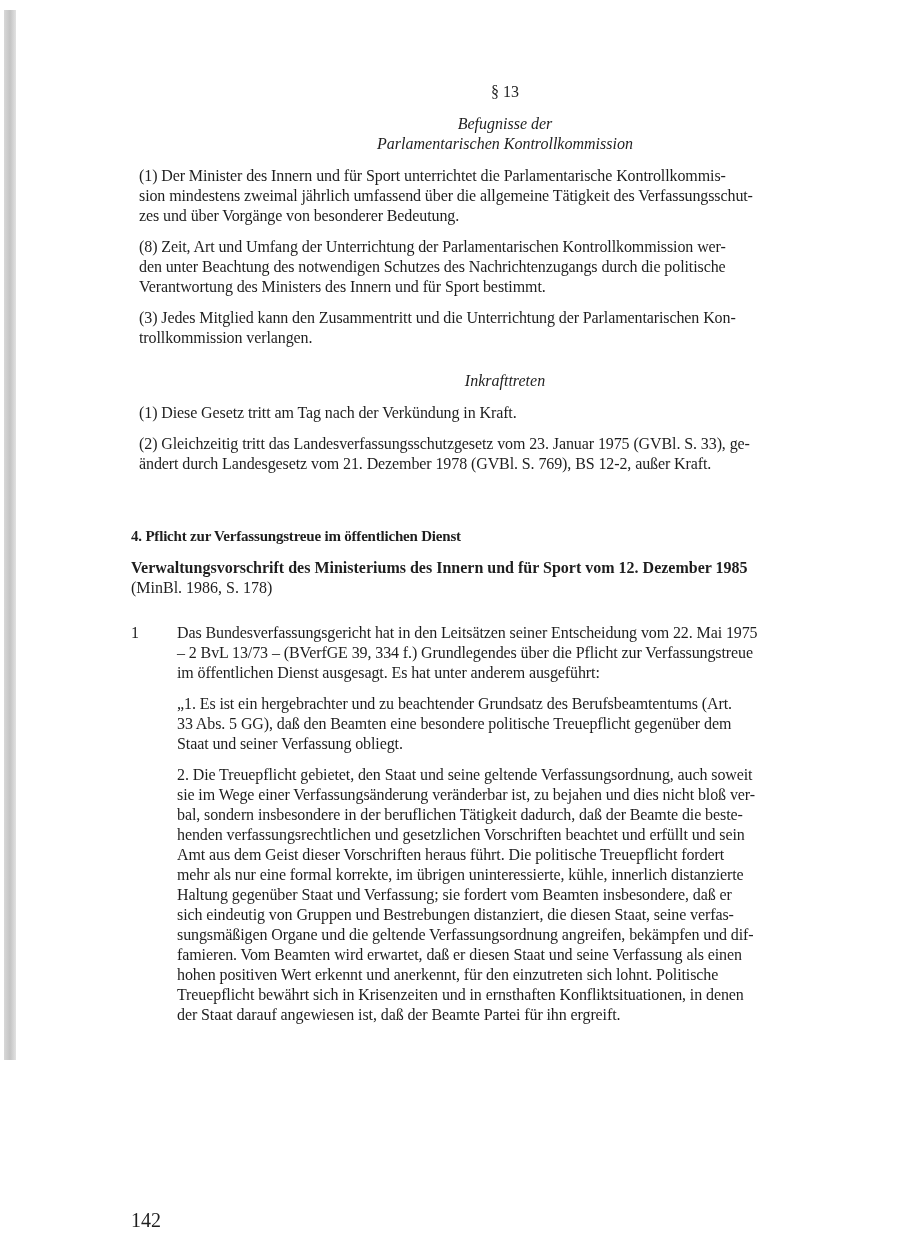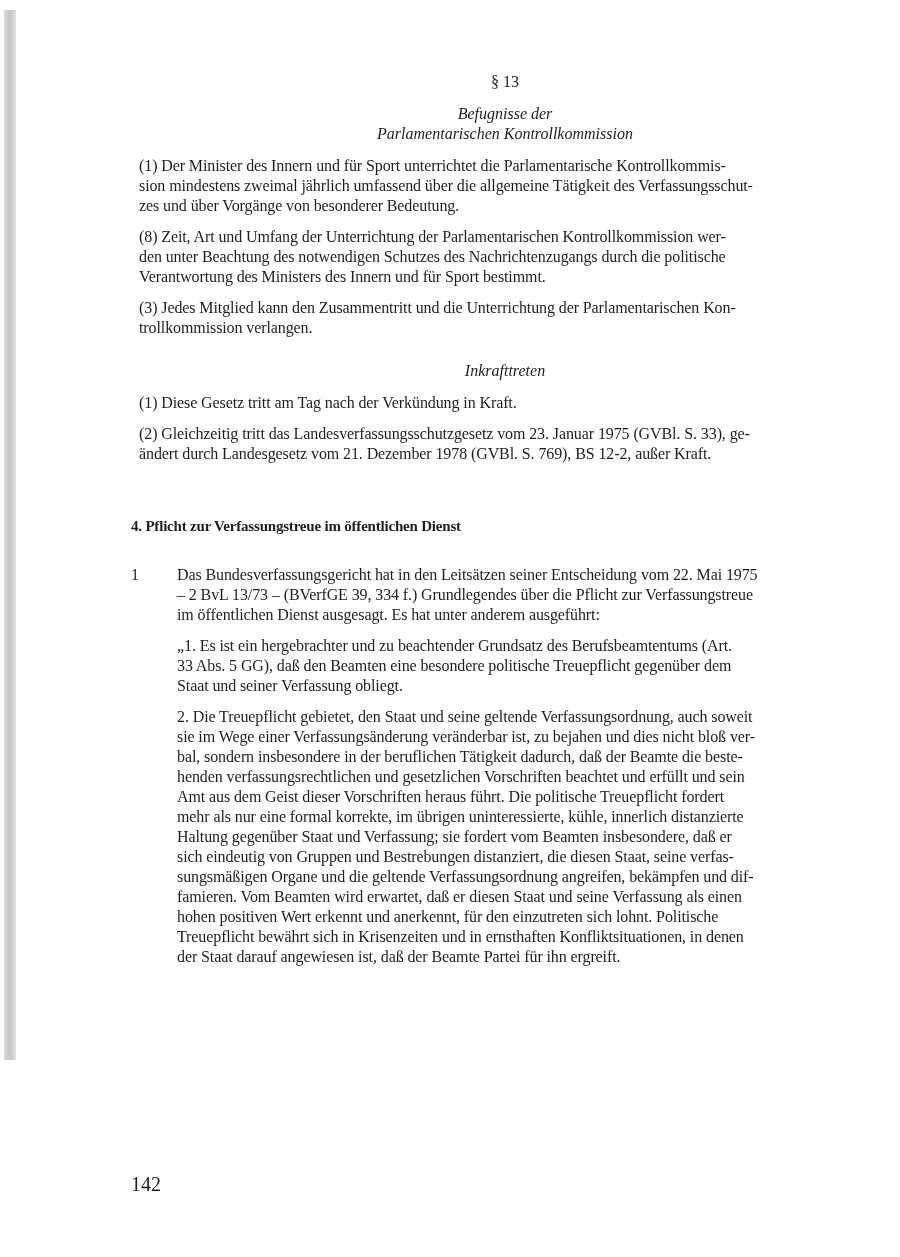--- a/index.html
+++ b/index.html
@@ -19,21 +19,21 @@
       position: absolute;
       left: 4px;
       top: 10px;
       width: 12px;
       height: 1050px;
       background: linear-gradient(to right, #d8d8d8, #c4c4c4 50%, #e2e2e2);
     }
     .page {
       position: absolute;
       left: 131px;
-      top: 72px;
+      top: 82px;
       width: 712px;
     }
     .para-sign {
       text-align: center;
       font-size: 16px;
       line-height: 20px;
       margin: 0;
       padding-left: 36px;
     }
     .sec-title {
@@ -76,21 +76,21 @@
       top: 0;
       font-size: 16px;
       line-height: 20px;
     }
     .quote {
       padding-left: 38px;
     }
     .page-number {
       position: absolute;
       left: 131px;
-      top: 1172px;
+      top: 1208px;
       font-size: 20px;
       line-height: 24px;
     }
   </style>
 </head>
 <body>
 
 <div class="binding-strip"></div>
 
 <div class="page">
@@ -117,20 +117,24 @@
     <div class="sec-title" style="margin-top:10px;">Inkrafttreten</div>
     <div style="margin-top:12px;">
       <p class="para">(1) Diese Gesetz tritt am Tag nach der Verkündung in Kraft.</p>
       <p class="para">(2) Gleichzeitig tritt das Landesverfassungsschutzgesetz vom 23. Januar 1975 (GVBl. S. 33), ge-
 ändert durch Landesgesetz vom 21. Dezember 1978 (GVBl. S. 769), BS 12-2, außer Kraft.</p>
     </div>
   </section>
 
   <section style="margin-top:48px;">
     <h2 class="chapter-title">4. Pflicht zur Verfassungstreue im öffentlichen Dienst</h2>
+    <div class="chapter-sub">
+      <b>Verwaltungsvorschrift des Ministeriums des Innern und für Sport vom 12. Dezember 1985</b><br>
+      <span>(MinBl. 1986, S. 178)</span>
+    </div>
 
     <div class="numbered" style="margin-top:25px;">
       <span class="margin-num">1</span>
       <p class="para">Das Bundesverfassungsgericht hat in den Leitsätzen seiner Entscheidung vom 22. Mai 1975
 – 2 BvL 13/73 – (BVerfGE 39, 334 f.) Grundlegendes über die Pflicht zur Verfassungstreue
 im öffentlichen Dienst ausgesagt. Es hat unter anderem ausgeführt:</p>
     </div>
 
     <div class="quote" style="margin-top:11px;">
       <p class="para">„1. Es ist ein hergebrachter und zu beachtender Grundsatz des Berufsbeamtentums (Art.

